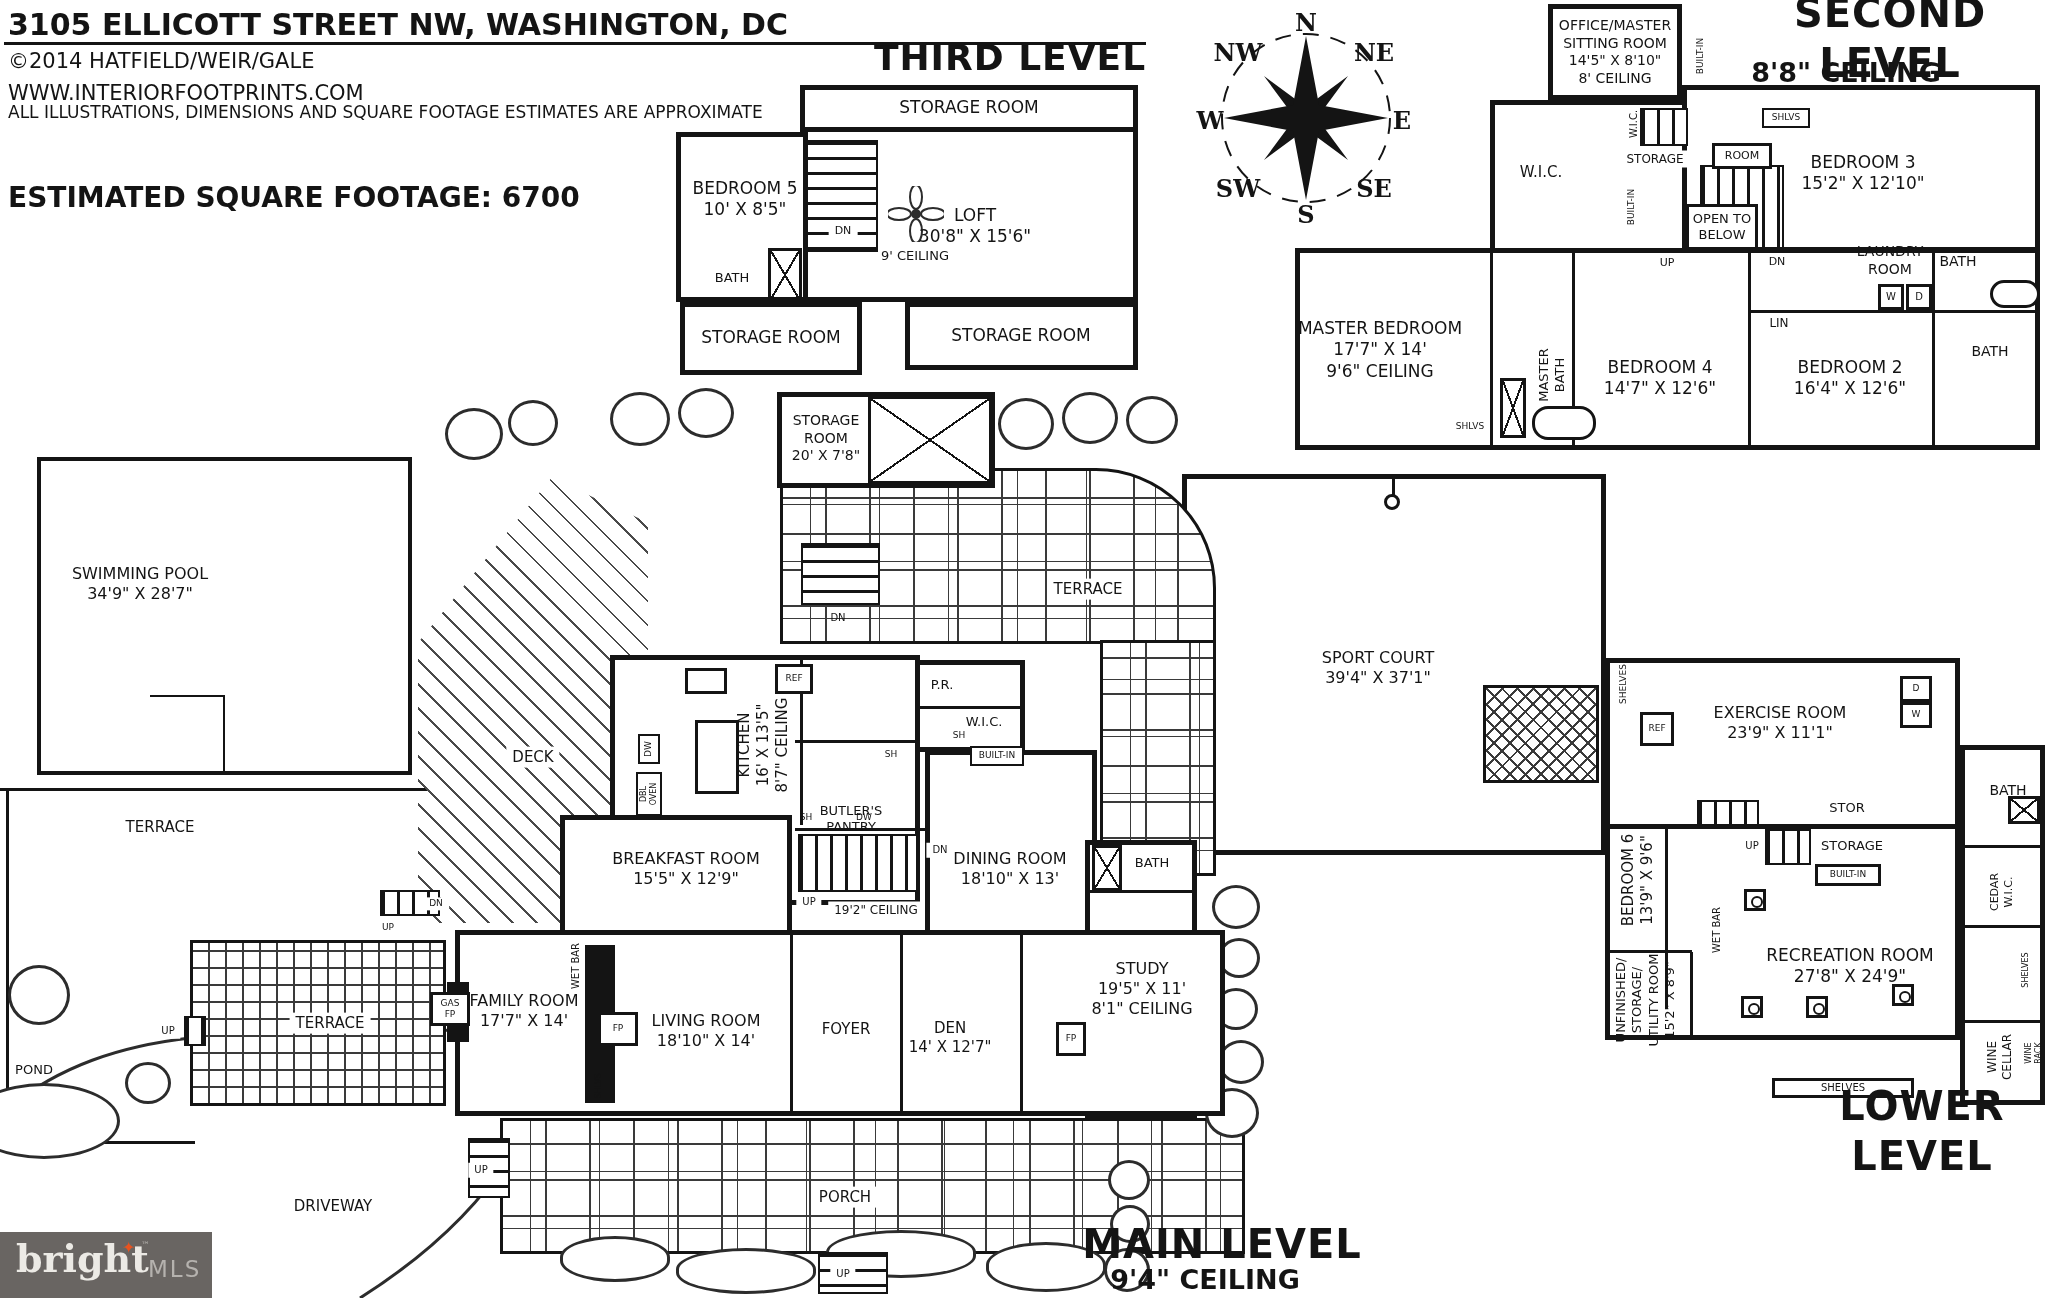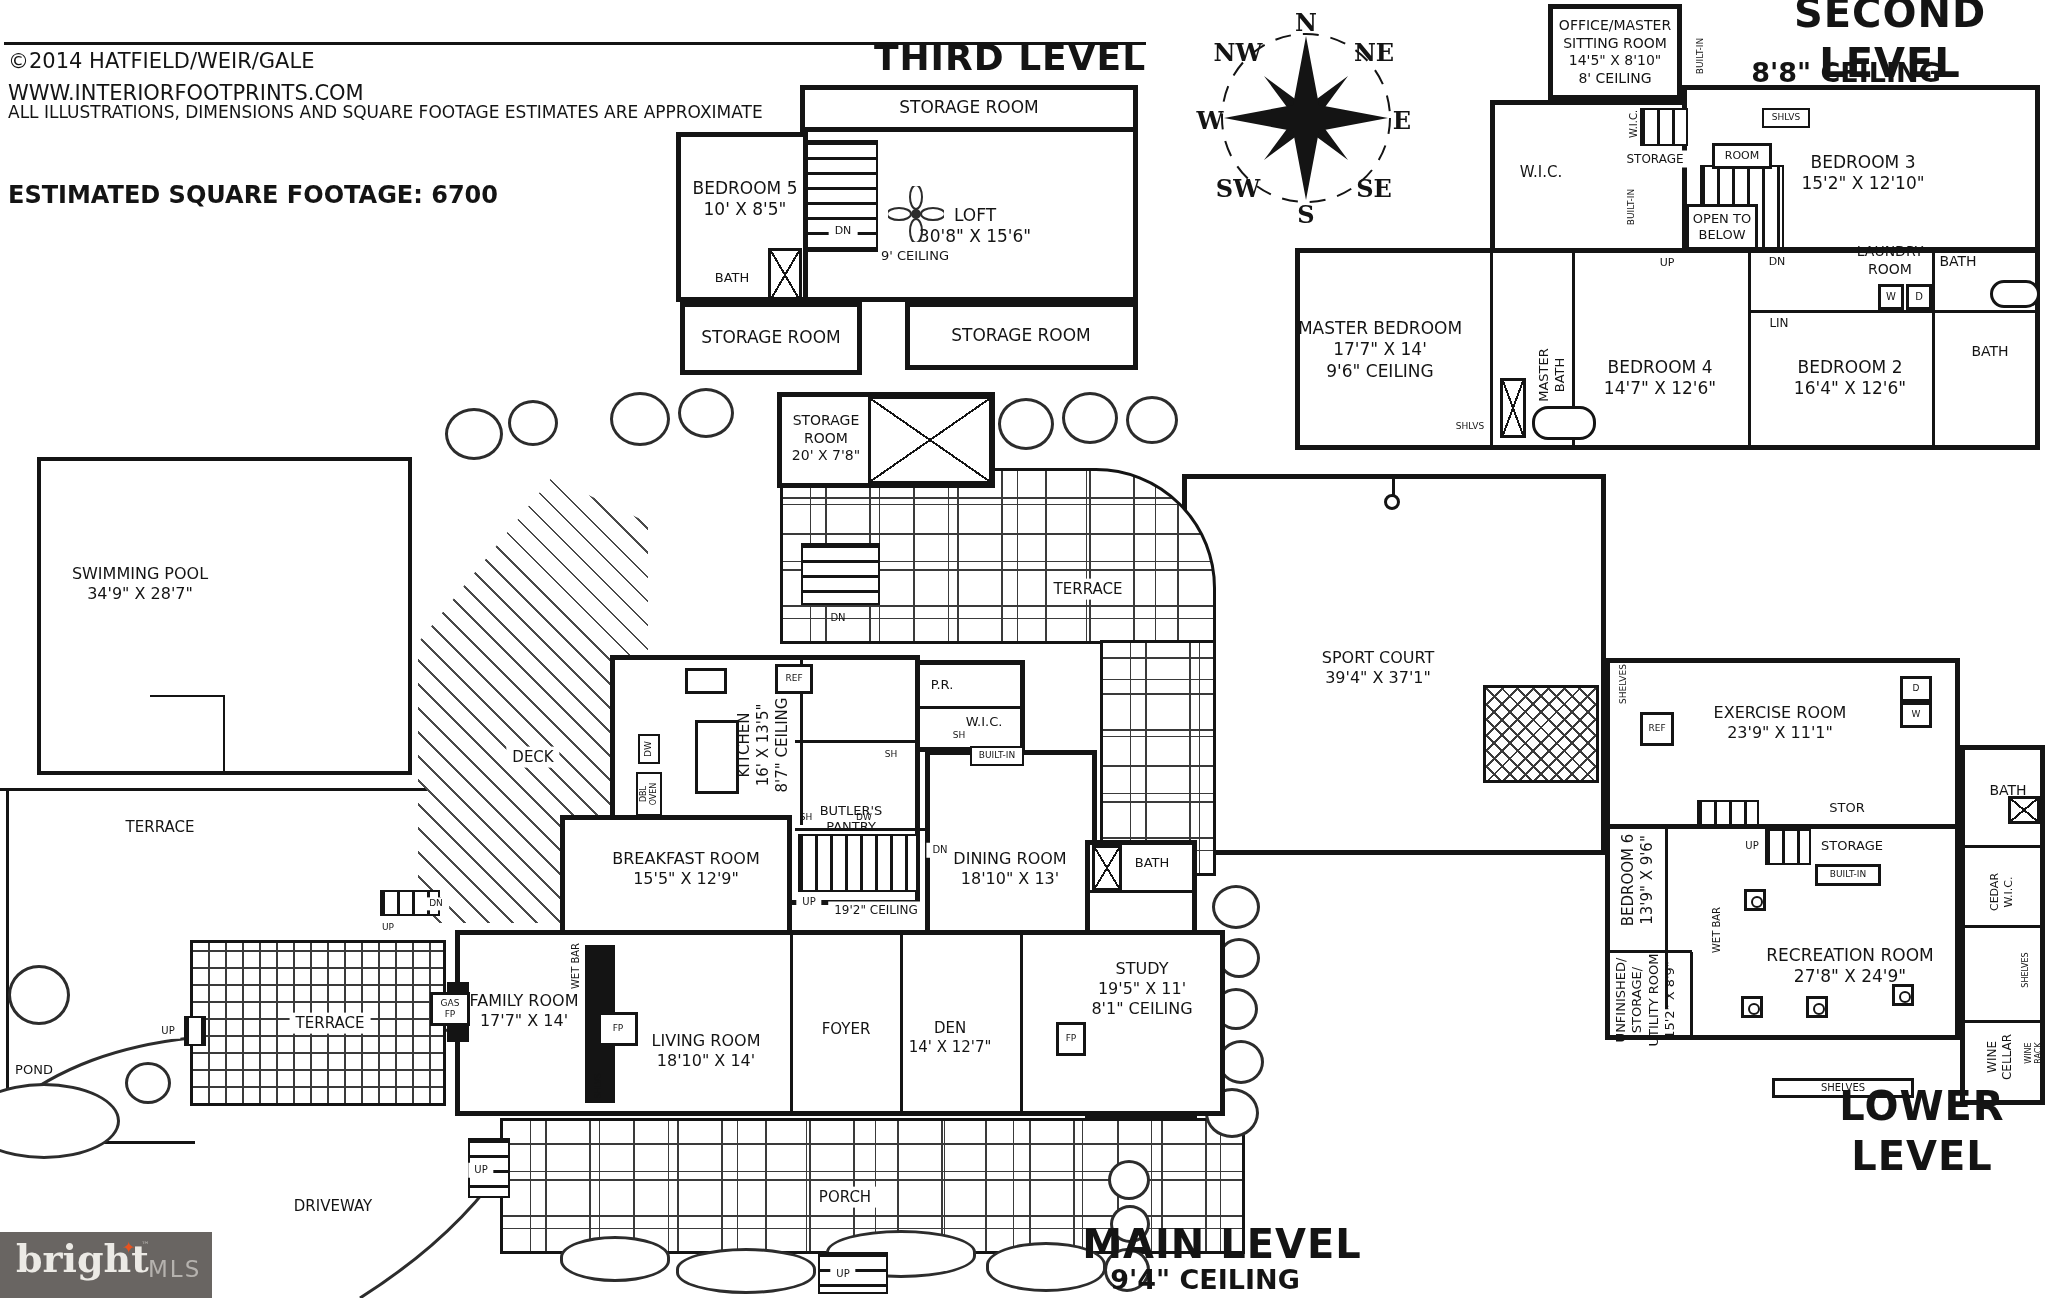--- a/index.html
+++ b/index.html
@@ -53,25 +53,26 @@
   #logo .star{position:absolute;left:122px;top:6px;font-size:16px;}
   #logo .tm{position:absolute;left:141px;top:8px;font-size:9px;}
   #logo .mls{position:absolute;left:148px;top:24px;font-size:23px;letter-spacing:2px;}
   svg{display:block;}
 </style>
 </head>
 <body>
 
 <div id="stage">
 
+  <div class="lbl left b" style="left:8px;top:6px;font-size:30px;">3105 ELLICOTT STREET NW, WASHINGTON, DC</div>
   <div class="ln" style="left:4px;top:42px;width:1142px;height:3px;"></div>
   <div class="lbl left" style="left:8px;top:48px;font-size:21px;">©2014 HATFIELD/WEIR/GALE</div>
   <div class="lbl left" style="left:8px;top:80px;font-size:21px;">WWW.INTERIORFOOTPRINTS.COM</div>
   <div class="lbl left" style="left:8px;top:102px;font-size:17px;">ALL ILLUSTRATIONS, DIMENSIONS AND SQUARE FOOTAGE ESTIMATES ARE APPROXIMATE</div>
-  <div class="lbl left b" style="left:8px;top:180px;font-size:24px;">ESTIMATED SQUARE FOOTAGE: 6700</div>
+  <div class="lbl left b" style="left:8px;top:180px;font-size:28px;">ESTIMATED SQUARE FOOTAGE: 6700</div>
 
   <div style="position:absolute;left:1206px;top:10px;z-index:20;">
     <svg width="200" height="216" viewBox="0 0 200 216">
       <circle cx="100" cy="108" r="84" fill="none" stroke="#141414" stroke-width="2" stroke-dasharray="16 12"></circle>
       <path d="M100 97 L142 66 L111 108 L142 150 L100 119 L58 150 L89 108 L58 66 Z" fill="#141414"></path>
       <path d="M100 26 L113 95 L182 108 L113 121 L100 190 L87 121 L18 108 L87 95 Z" fill="#141414"></path>
     </svg>
   </div>
   <div class="compass-letter" style="left:1306px;top:22px;">N</div>
   <div class="compass-letter" style="left:1374px;top:52px;">NE</div>
@@ -307,21 +308,21 @@
 19'5" X 11'
 8'1" CEILING</div>
   <div class="lbl s9" style="left:1071px;top:1039px;">FP</div>
   <div class="lbl s16" style="left:524px;top:1011px;">FAMILY ROOM
 17'7" X 14'</div>
   <div class="lbl s9 chip" style="left:450px;top:1009px;">GAS
 FP</div>
   <div class="lbl vert s10" style="left:576px;top:966px;">WET BAR</div>
   <div class="lbl s9" style="left:618px;top:1029px;">FP</div>
   <div class="lbl vert s8" style="left:599px;top:1086px;">SHLVS</div>
-  <div class="lbl s16" style="left:706px;top:1031px;margin-top:20px;">LIVING ROOM
+  <div class="lbl s16" style="left:706px;top:1031px;">LIVING ROOM
 18'10" X 14'</div>
   <div class="lbl s15" style="left:846px;top:1029px;">FOYER</div>
   <div class="lbl s15" style="left:950px;top:1038px;">DEN
 14' X 12'7"</div>
   <div class="lbl t40" style="left:1222px;top:1244px;">MAIN LEVEL</div>
   <div class="lbl t27" style="left:1205px;top:1280px;">9'4" CEILING</div>
 
   <div class="wall" style="left:1605px;top:658px;width:355px;height:382px;"></div>
   <div class="wall" style="left:1960px;top:745px;width:85px;height:360px;"></div>
   <div class="ln" style="left:1608px;top:824px;width:350px;height:5px;"></div>

